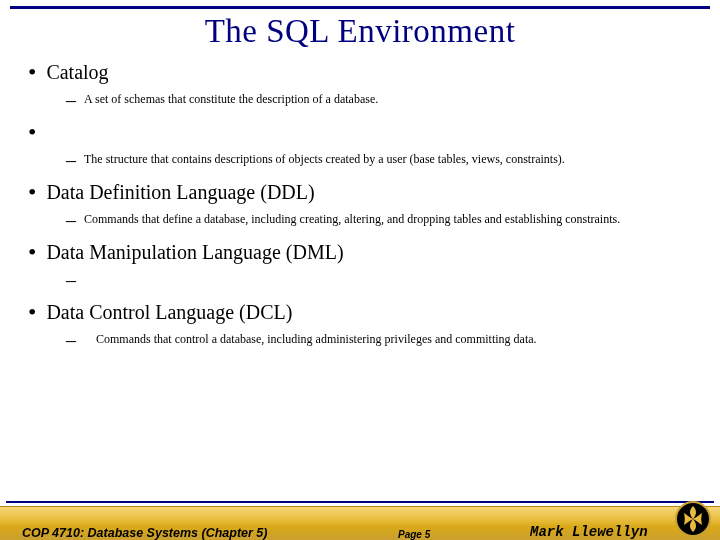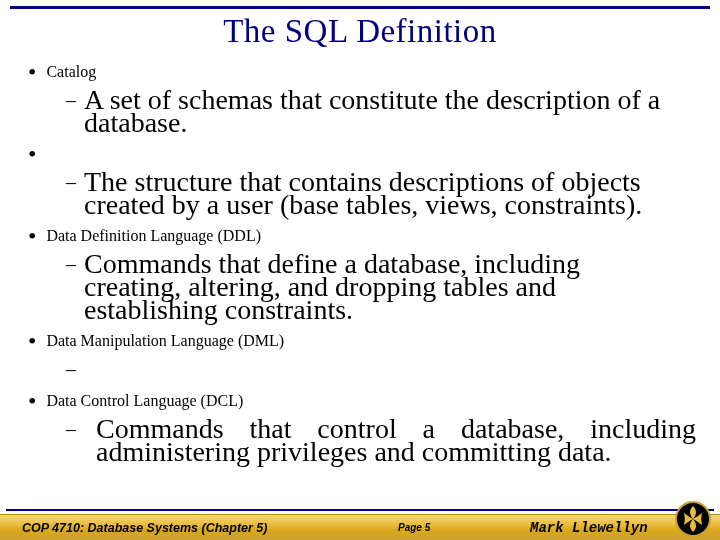--- a/index.html
+++ b/index.html
@@ -32,62 +32,62 @@
     align-items: flex-start;
     margin: 4px 0 2px 10px;
   }
   .bullet-dot {
     font-size: 24px;
     line-height: 28px;
     margin-right: 10px;
     color: #000;
   }
   .bullet-text {
-    font-size: 16px;
+    font-size: 20px;
     line-height: 28px;
     color: #000;
   }
   .sub-row {
     display: flex;
     align-items: flex-start;
     margin: 2px 0 6px 48px;
   }
   .sub-dash {
     font-size: 20px;
     line-height: 24px;
     margin-right: 8px;
     color: #000;
   }
   .sub-text {
-    font-size: 28px;
+    font-size: 12px;
     line-height: 23px;
     color: #000;
     max-width: 600px;
   }
   .sub-text.justify {
     text-align: justify;
     margin-left: 12px;
   }
   .footer-wrap {
     position: absolute;
     bottom: 0;
     left: 0;
     right: 0;
   }
   .footer-rule {
     height: 2px;
     background: #000080;
     margin: 0 6px 3px 6px;
   }
   .gold-bar {
-    height: 26px;
+    height: 34px;
     background: linear-gradient(#f6d77a, #e8bc3a 40%, #d9a819 60%, #caa030);
     border-top: 1px solid #b8860b;
     display: flex;
-    align-items: center;
+    align-items: flex-end;
     padding: 0 50px 0 22px;
     position: relative;
   }
   .gold-bar .course {
     font-family: Arial, Helvetica, sans-serif;
     font-size: 12.5px;
     font-weight: bold;
     font-style: italic;
     color: #000;
     flex: 0 0 auto;
@@ -117,21 +117,21 @@
     width: 38px;
     height: 38px;
   }
   .logo svg { display: block; }
 </style>
 </head>
 <body>
 
 <div class="top-rule"></div>
 
-<h1 class="slide-title">The SQL Definition</h1>
+<h1 class="slide-title">The SQL Environment</h1>
 
 <div class="content">
 
   <div class="bullet-row">
     <span class="bullet-dot">•</span>
     <span class="bullet-text">Catalog</span>
   </div>
   <div class="sub-row">
     <span class="sub-dash">–</span>
     <span class="sub-text">A set of schemas that constitute the description of a database.</span>

